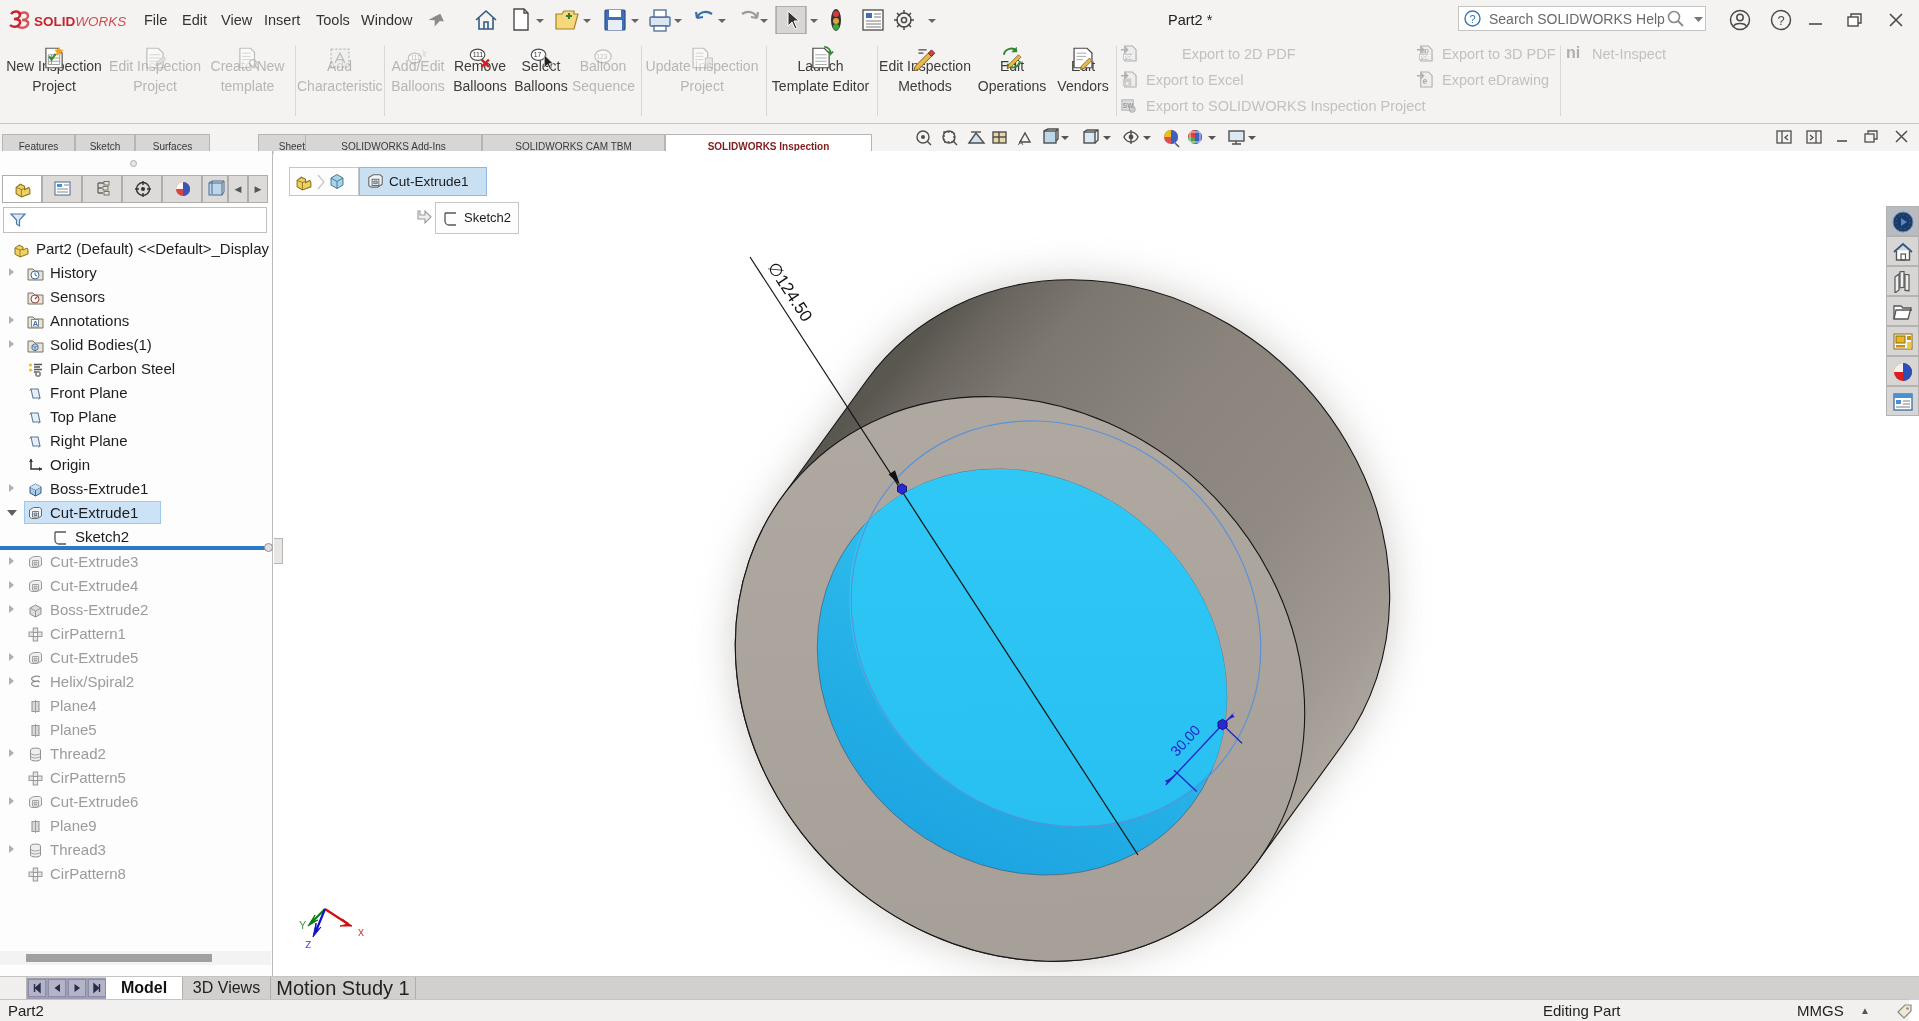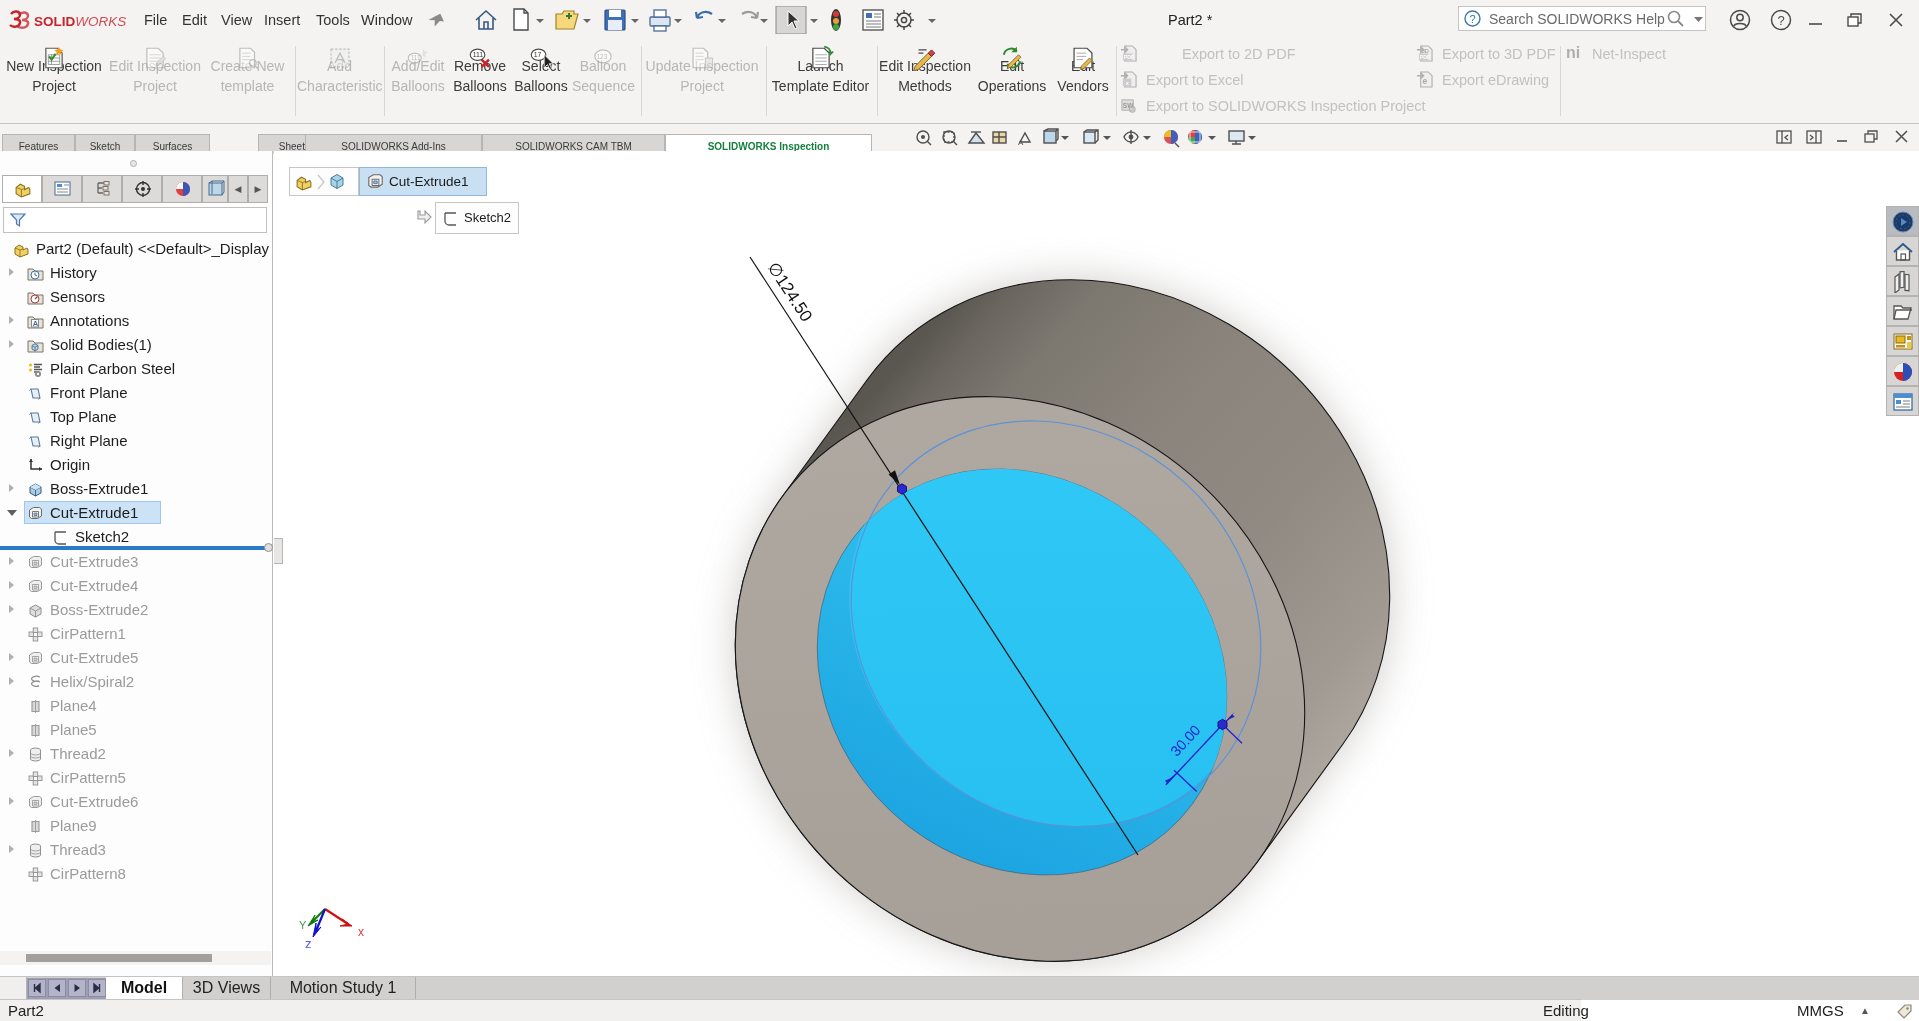--- a/index.html
+++ b/index.html
@@ -11,39 +11,39 @@
 #ribbon { left:0; top:40px; width:1919px; height:84px; background:#f4f3f1; border-bottom:1px solid #c8c6c4; }
 .rbtn { position:absolute; text-align:center; font-size:14px; color:#3b3b3b; line-height:19.5px; }
 .rbtn.dis { color:#b7b6b4; }
 .ricon { position:absolute; width:26px; height:26px; top:5px !important; }
 .rsep { position:absolute; top:6px; width:1px; height:70px; background:#d9d7d5; }
 .rtext { position:absolute; top:17px; width:100%; }
 .exrow { position:absolute; font-size:14.5px; color:#c2c1bf; white-space:nowrap; }
 
 #tabbar { left:0; top:124px; width:1919px; height:27px; background:#f4f3f1; }
 .ctab { position:absolute; top:10px; height:20px; background:#d8d6d4; border:1px solid #b7b5b3; border-bottom:none; font-size:10px; color:#3a3a3a; text-align:center; line-height:24px; }
-.ctab.active { background:#fff; font-weight:bold; color:#15803d; border-color:#b7b5b3; }
+.ctab.active { background:#fff; font-weight:bold; color:#7f1d1d; border-color:#b7b5b3; }
 
 #leftpanel { left:0; top:151px; width:273px; height:825px; background:#fdfdfd; border-right:1px solid #bdbbb9; }
 .ptab { position:absolute; top:24px; width:40px; height:28px; background:#dddbd9; border:1px solid #b0aeac; }
 .ptab.active { background:#fff; }
 .trow { position:absolute; left:0; width:273px; height:24px; font-size:15px; color:#1d1d1d; line-height:24px; white-space:nowrap; }
 .trow.gray { color:#9b9b9b; }
 .arr { position:absolute; left:9px; top:7px; width:0; height:0; border-left:5.5px solid #b2b0ae; border-top:4.5px solid transparent; border-bottom:4.5px solid transparent; }
 .ticon { position:absolute; left:27px; top:4px; width:17px; height:17px; }
 .tlabel { position:absolute; left:50px; }
 
 #viewport { left:274px; top:151px; width:1612px; height:825px; background:#ffffff; overflow:hidden; }
 
 #taskstrip { left:1886px; top:151px; width:33px; height:825px; background:#fff; }
 .tsbtn { position:absolute; left:0; width:33px; height:30px; background:#d8d6d4; border:1px solid #b5b3b1; }
 
 #bottombar { left:0; top:976px; width:1919px; height:23px; background:#f0efed; border-top:1px solid #c6c4c2; }
 .btab { position:absolute; top:0; height:22px; font-size:14.5px; color:#222; text-align:center; line-height:22px; border-right:1px solid #b0aeac; background:#d2d0ce; }
-#statusbar { left:0; top:999px; width:1581px; height:22px; background:#f1f0ee; border-top:1px solid #c6c4c2; font-size:15px; color:#222; }
+#statusbar { left:0; top:999px; width:1909px; height:22px; background:#f1f0ee; border-top:1px solid #c6c4c2; font-size:15px; color:#222; }
 .sb { position:absolute; top:0; line-height:21px; }
 </style></head>
 <body>
 <div id="stage">
 <div class="abs" id="titlebar">
 
   <svg class="abs" style="left:6px;top:7px;" width="130" height="26" viewBox="0 0 130 26">
         <g fill="none" stroke="#c8232c">
           <path d="M5 7 C8 3 14 4 14 8 C14 11 10 12 8 12 C11 12 15 13 14 16 C13 20 7 21 4 18" stroke-width="2.4"></path>
           <path d="M13 8 C16 4 22 5 22 9 C22 12 18 13 16 13 C19 13 23 14 22 17 C21 21 15 22 11 19" stroke-width="2.4" opacity=".75"></path>
@@ -861,21 +861,21 @@
           </svg></div>
     <div class="abs" style="left:41px;top:1px;width:18px;height:18px;background:#b4b4c8;border:1px solid #8c8ca6;"><svg width="16" height="16">
             <path d="M5.5 4 L11 8 L5.5 12 Z" fill="#2a2a4a"></path>
           </svg></div>
     <div class="abs" style="left:61px;top:1px;width:18px;height:18px;background:#b4b4c8;border:1px solid #8c8ca6;"><svg width="16" height="16">
             <path d="M10.5 4 v8 M5 4 L9.5 8 L5 12 Z" fill="#2a2a4a" stroke="#2a2a4a" stroke-width="1.4"></path>
           </svg></div>
   </div>
   <div class="btab" style="left:106px;width:77px;background:#fff;font-weight:bold;font-size:16px;color:#111;">Model</div>
   <div class="btab" style="left:183px;width:88px;font-size:16px;">3D Views</div>
-  <div class="btab" style="left:271px;width:145px;font-size:16px;">Motion Study 1</div>
+  <div class="btab" style="left:271px;width:145px;font-size:20px;">Motion Study 1</div>
 </div>
 <div class="abs" id="statusbar">
   <span class="sb" style="left:8px;">Part2</span>
   <span class="sb" style="left:1543px;">Editing Part</span>
   <span class="sb" style="left:1797px;">MMGS</span>
   <span class="sb" style="left:1860px;font-size:10px;color:#555;">▲</span>
   <svg class="abs" style="left:1896px;top:3px;" width="17" height="17" viewBox="0 0 17 17">
         <path d="M2 9 L9 2 h6 v6 L8 15 z" fill="#f0e8d0" stroke="#8a8a8a" stroke-width="1.2"></path>
         <circle cx="11.5" cy="5.5" r="1.3" fill="#8a8a8a"></circle>
       </svg>

